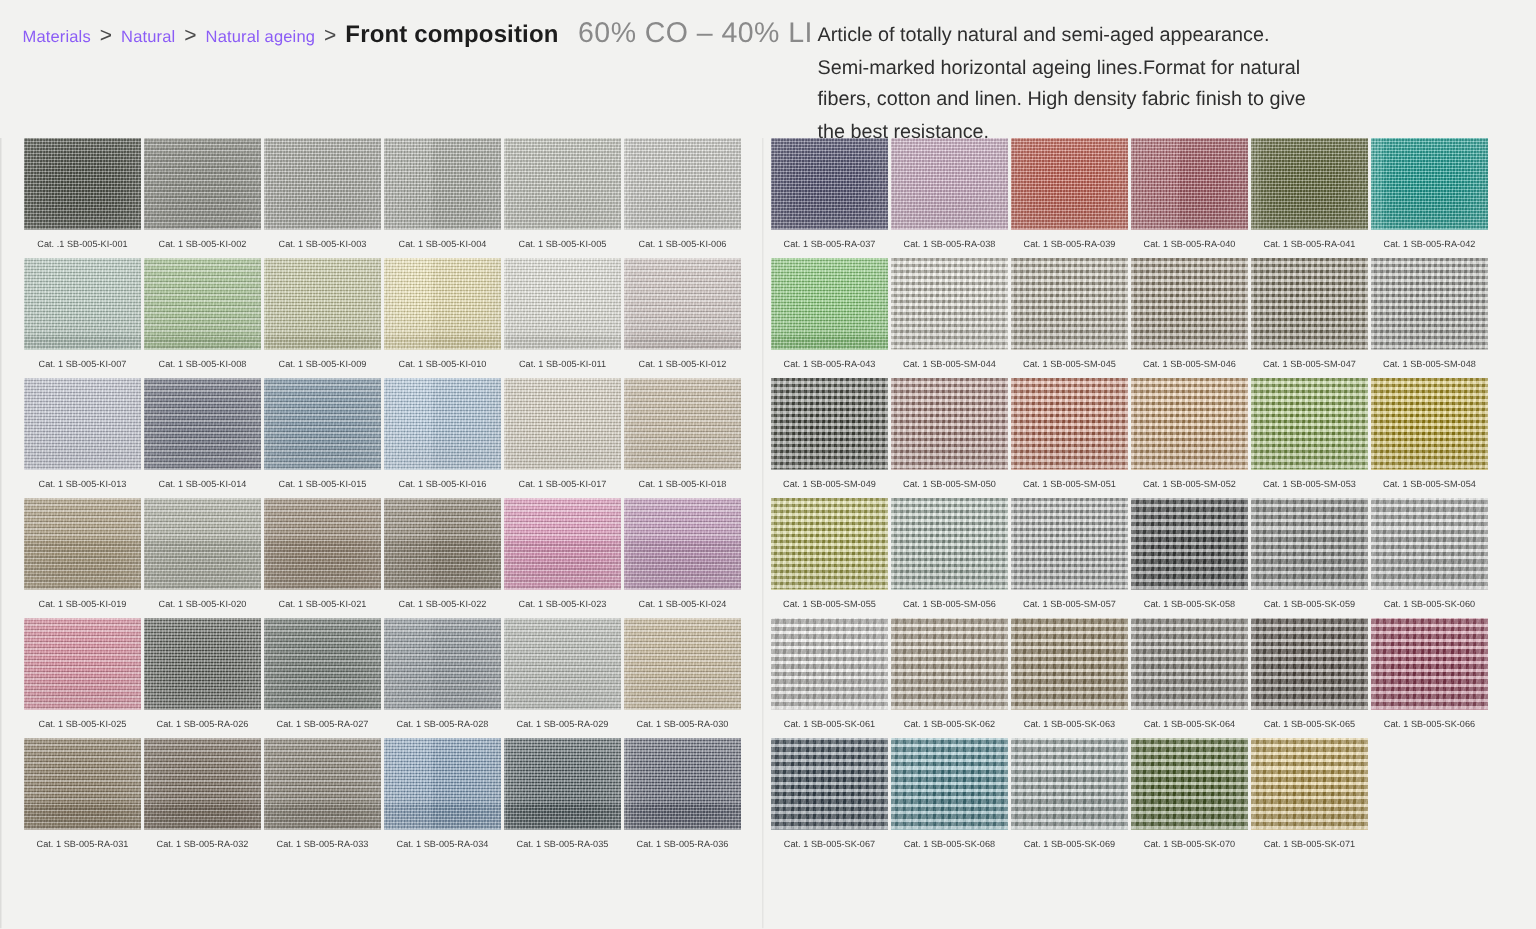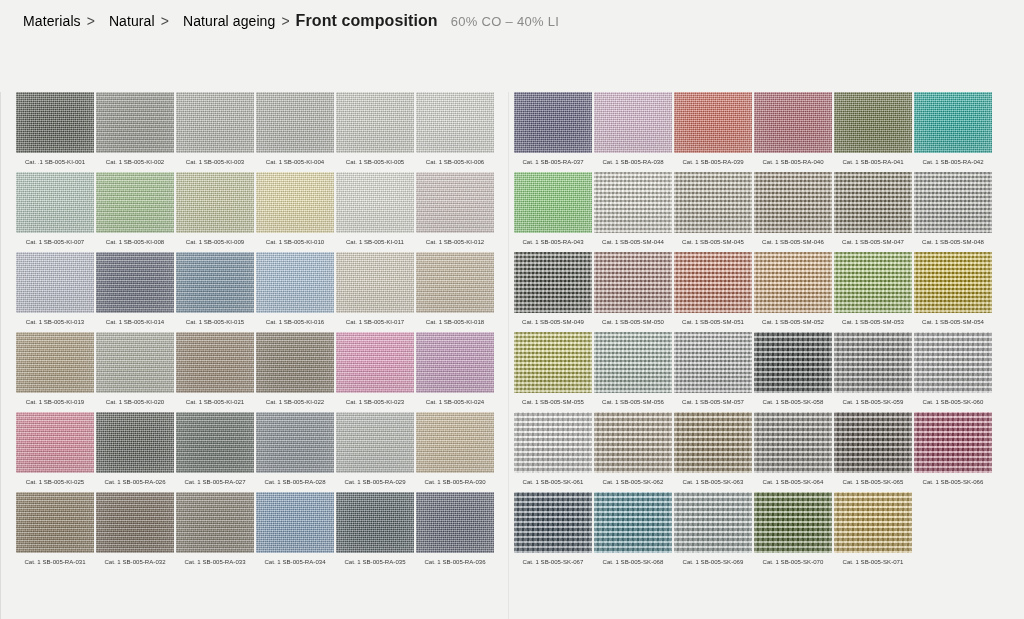--- a/index.html
+++ b/index.html
@@ -27,38 +27,37 @@
   }
   #breadcrumb {
     flex: 0 0 530px;
     padding-left: 15px;
     display: flex;
     align-items: baseline;
     flex-wrap: nowrap;
     white-space: nowrap;
   }
   .crumb {
-    font-size: 14px;
-    color: #000000;
+    font-size: 11px;
+    color: #8b5cf6;
     letter-spacing: .1px;
-    margin-left: 8px;
   }
   .crumb-sep {
     font-size: 14px;
     color: #4a4a4a;
     margin: 0 6px;
   }
   .crumb-current {
     font-size: 16px;
     font-weight: bold;
     color: #1d1d1d;
     letter-spacing: .1px;
   }
   .crumb-spec {
-    font-size: 13px;
+    font-size: 19px;
     color: #8a8a8a;
     margin-left: 13px;
     letter-spacing: .3px;
   }
   #description {
     flex: 1 1 auto;
     font-size: 13.2px;
     line-height: 21.5px;
     color: #2e2e2e;
     padding-right: 60px;
@@ -166,20 +165,23 @@
     <span class="crumb">Materials</span>
     <span class="crumb-sep">&gt;</span>
     <span class="crumb">Natural</span>
     <span class="crumb-sep">&gt;</span>
     <span class="crumb">Natural ageing</span>
     <span class="crumb-sep">&gt;</span>
     <span class="crumb-current">Front composition</span>
     <span class="crumb-spec">60% CO – 40% LI</span>
   </div>
 
+  <div id="description">
+    <p>Article of totally natural and semi-aged appearance. Semi-marked horizontal ageing lines.Format for natural fibers, cotton and linen. High density fabric finish to give the best resistance.</p>
+  </div>
 
 </div>
 
 <div id="panels">
   <div class="panel" id="panel-left">
     <div class="swatch-grid">
         <div class="swatch-cell">
           <div class="swatch-tile" style="background-color: rgb(85, 89, 79);">
             <div class="tex sheen weave-fine"></div>
           </div>

